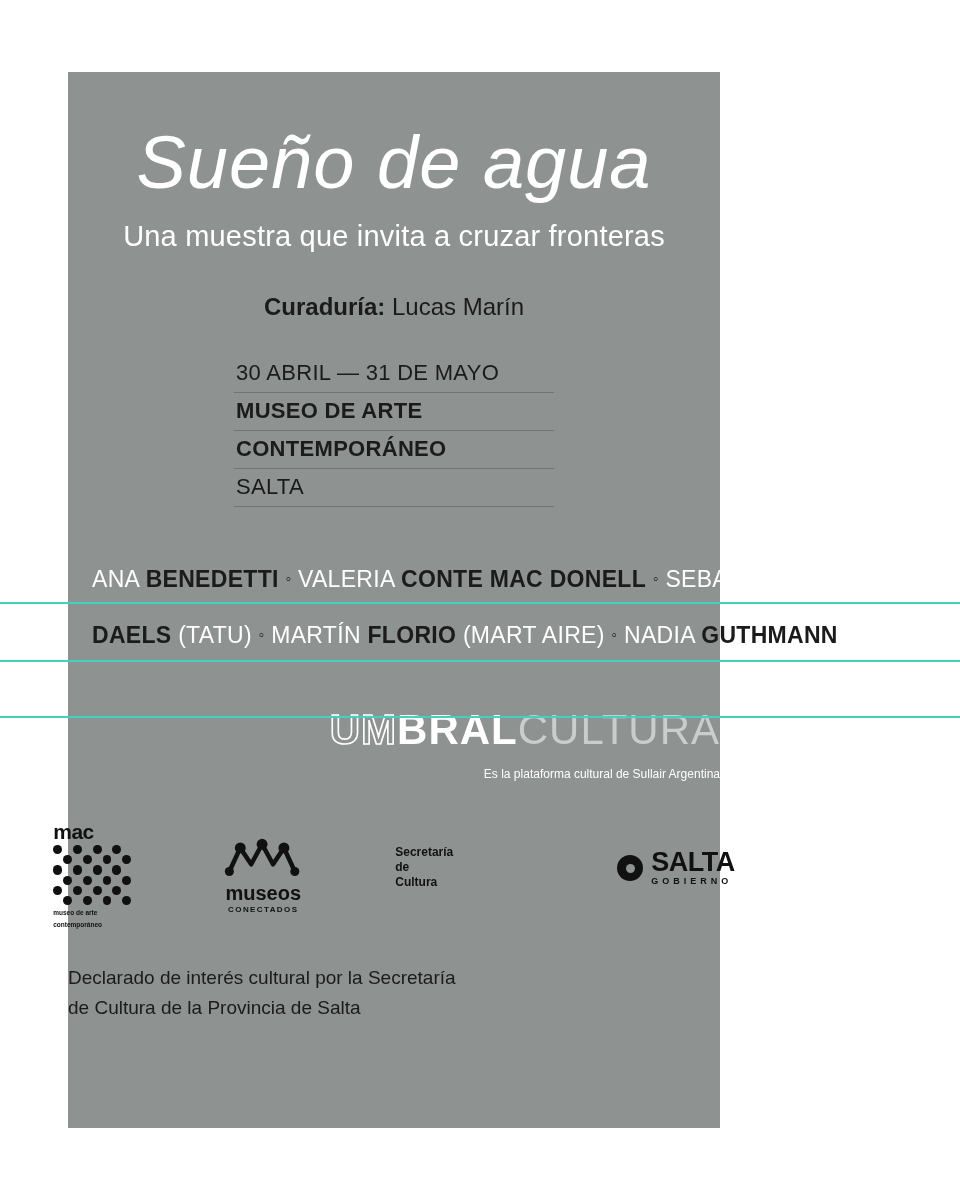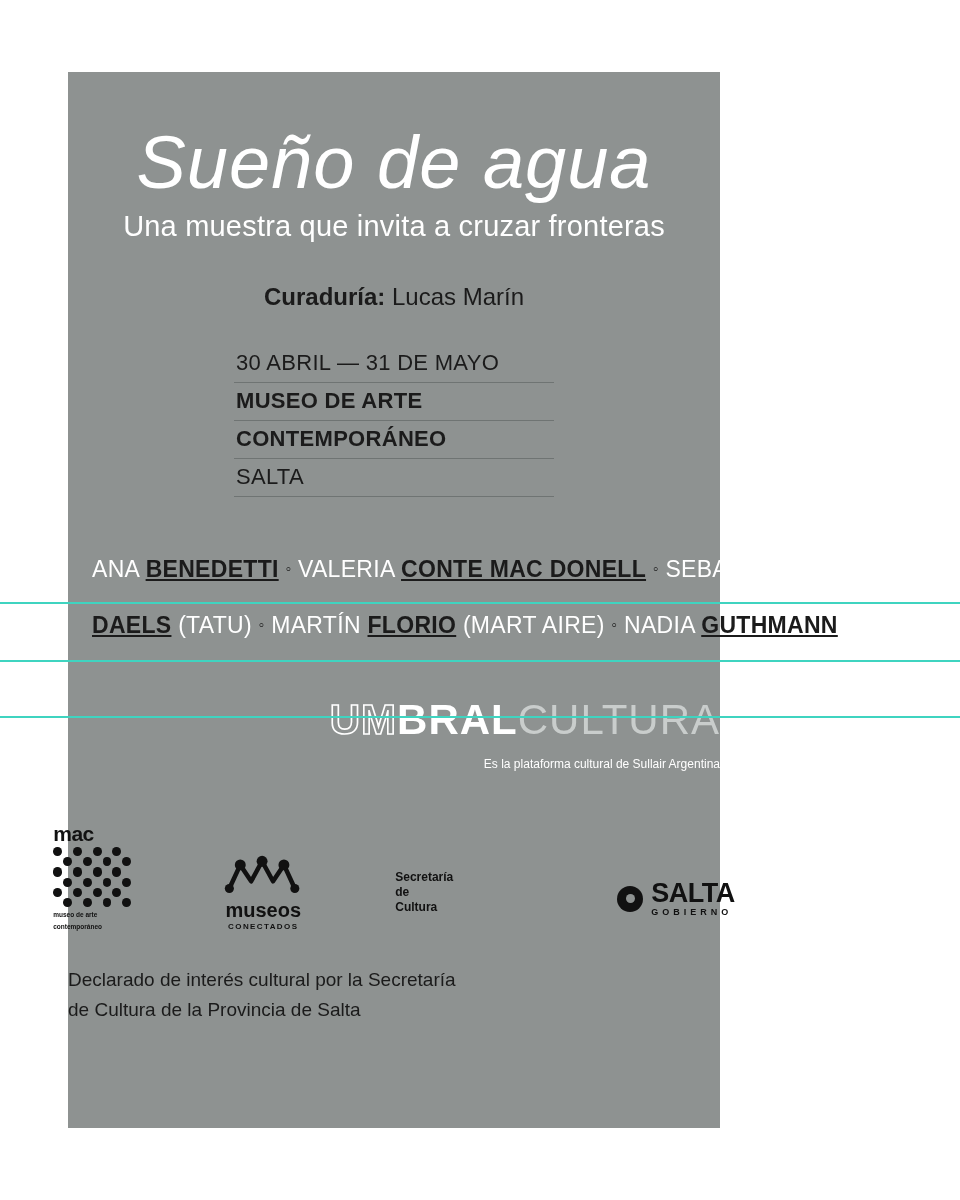--- a/index.html
+++ b/index.html
@@ -44,21 +44,21 @@
     margin-top: 54px;
     font-size: 74px;
     font-style: italic;
     font-weight: 300;
     color: #ffffff;
     letter-spacing: 1px;
     line-height: 1;
   }
   .subtitle {
     text-align: center;
-    margin-top: 10px;
+    margin-top: 20px;
     font-size: 29px;
     font-weight: 400;
     color: #ffffff;
     letter-spacing: 0.2px;
   }
 
   .curator {
     text-align: center;
     margin-top: 40px;
     font-size: 24px;
@@ -87,21 +87,21 @@
     padding: 0 24px;
     text-align: center;
     color: #ffffff;
   }
   .artists .row {
     font-size: 23px;
     letter-spacing: 0.3px;
     line-height: 56px;
     white-space: nowrap;
   }
-  .artists .row b { font-weight: 700; color: #1b1b1b; text-decoration: underline; }
+  .artists .row b { font-weight: 700; color: #1b1b1b; }
   .artists .row .sep { color: #1b1b1b; font-size: 16px; vertical-align: 3px; }
 
   
   .umbral {
     text-align: right;
     margin-top: 46px;
   }
   .umbral .logo {
     font-size: 42px;
     font-weight: 700;
@@ -117,24 +117,24 @@
   .umbral .logo .light { color: #c9cdcc; font-weight: 400; }
   .umbral .tagline {
     margin-top: 16px;
     font-size: 12px;
     color: #ffffff;
     font-weight: 400;
   }
 
   
   .sponsors {
-    margin-top: 52px;
+    margin-top: 40px;
     display: flex;
     justify-content: center;
-    align-items: flex-end;
+    align-items: center;
     gap: 82px;
   }
 
   
   .mac { width: 78px; text-align: left; }
   .mac .word {
     font-size: 21px;
     font-weight: 700;
     color: #111;
     line-height: 1;

